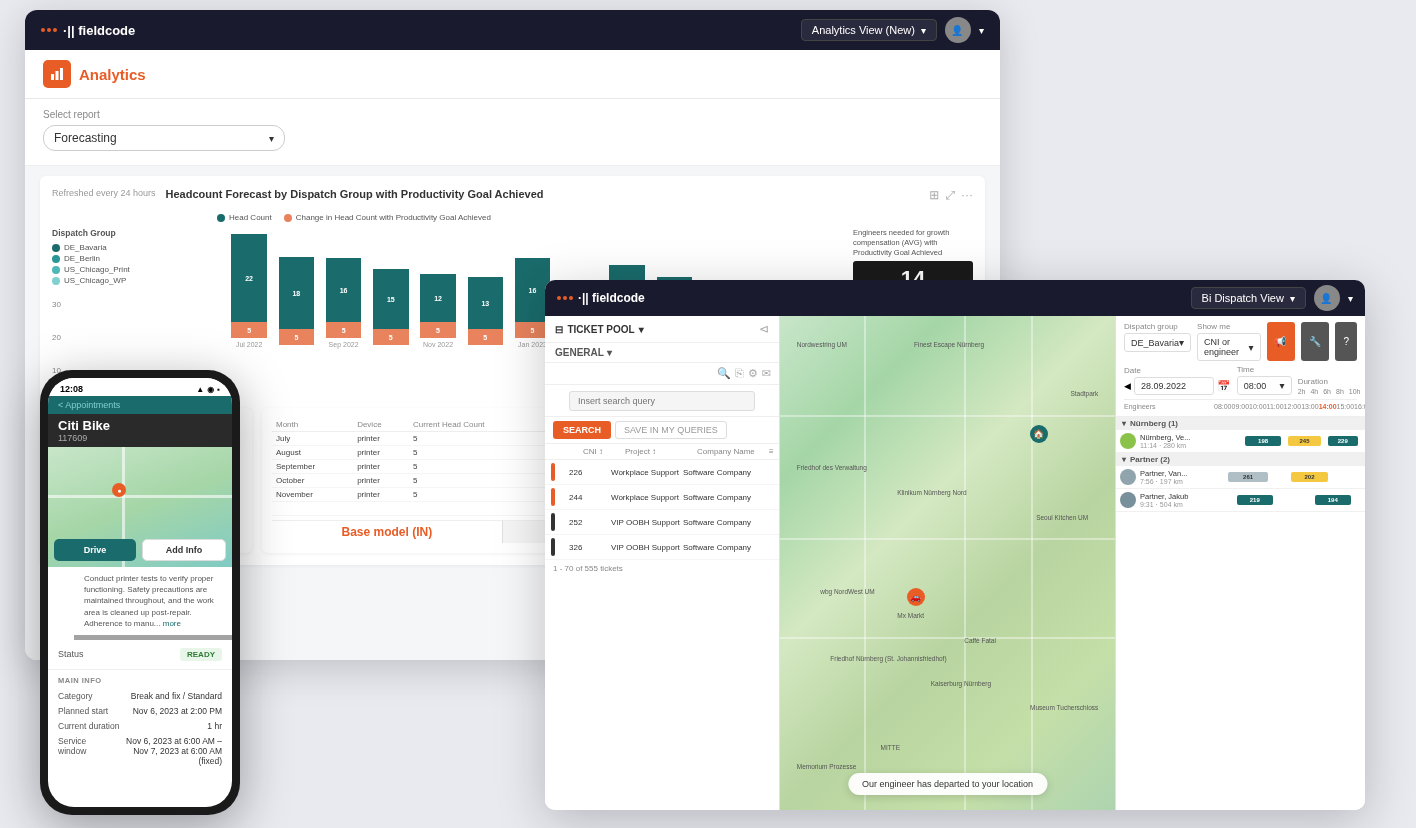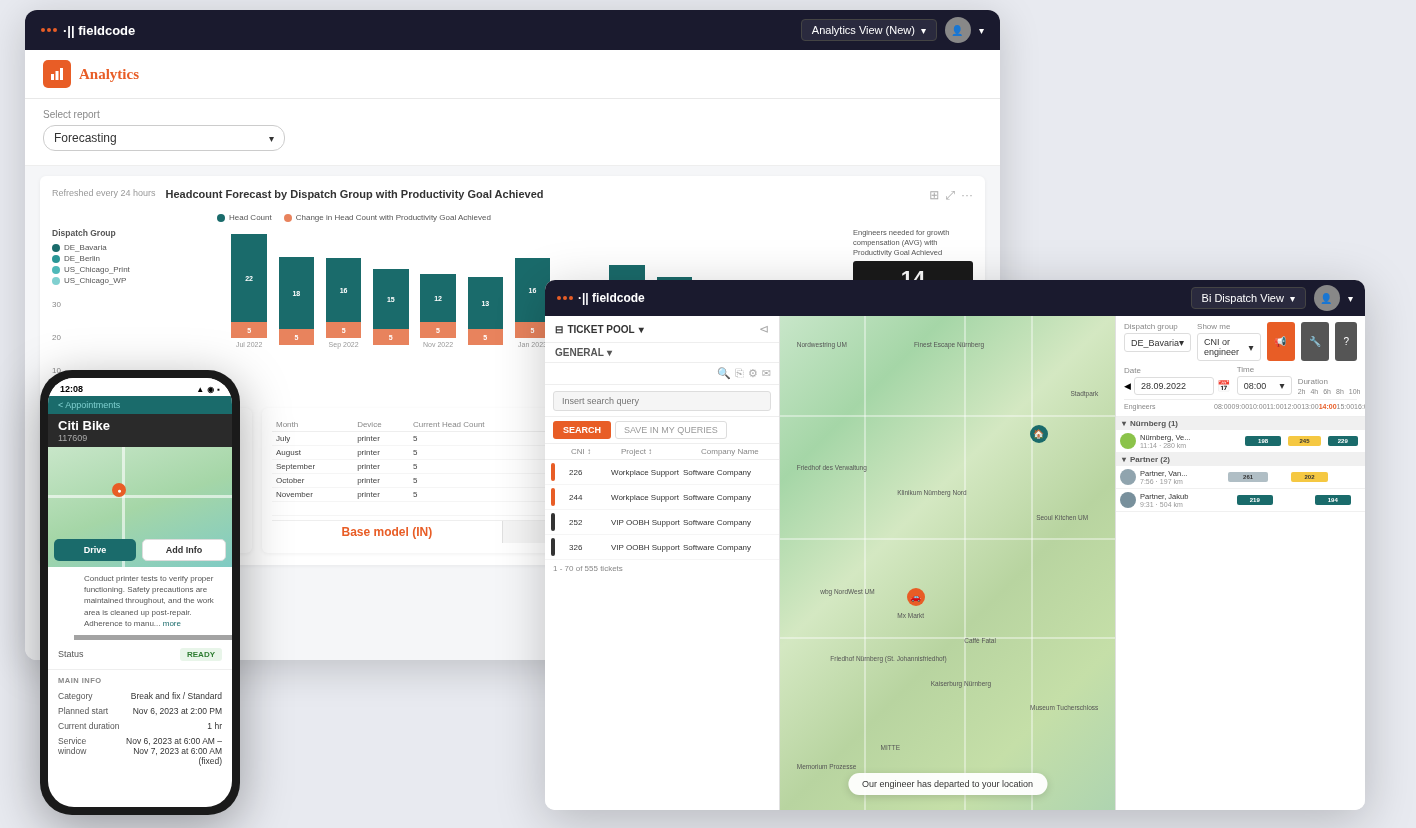--- a/index.html
+++ b/index.html
@@ -85,21 +85,20 @@
       overflow: hidden;
     }
 
     .analytics-header {
       background: #fff;
       padding: 10px 18px;
       display: flex;
       align-items: center;
       gap: 8px;
       border-bottom: 1px solid #e8e8e8;
-      font-family: Liberation Serif, serif;
     }
     .analytics-icon-box {
       width: 28px;
       height: 28px;
       background: #e85d26;
       border-radius: 5px;
       display: flex;
       align-items: center;
       justify-content: center;
     }
@@ -347,21 +346,21 @@
     }
     .ticket-search-icons {
       display: flex;
       gap: 4px;
       color: #aaa;
       font-size: 11px;
       margin-left: auto;
     }
 
     .search-bar-row {
-      padding: 5px 8px;
+      padding: 5px 24px;
       border-bottom: 1px solid #eee;
     }
     .search-bar {
       background: #f5f5f5;
       border: 1px solid #ddd;
       border-radius: 3px;
       padding: 4px 8px;
       font-size: 9px;
       color: #999;
       width: 100%;
@@ -389,25 +388,25 @@
       border: 1px solid #ddd;
       border-radius: 3px;
       padding: 3px 8px;
       font-size: 9px;
       cursor: pointer;
     }
 
     .ticket-table-header {
       display: grid;
       grid-template-columns: 16px 40px 70px 70px 20px;
-      padding: 3px 0;
+      padding: 3px 20px;
       font-size: 8px;
       color: #888;
       border-bottom: 1px solid #eee;
-      gap: 10px;
+      gap: 2px;
     }
 
     .ticket-row {
       display: grid;
       grid-template-columns: 16px 40px 70px 70px 20px;
       padding: 3px 6px;
       font-size: 8px;
       color: #333;
       border-bottom: 1px solid #f5f5f5;
       align-items: center;

